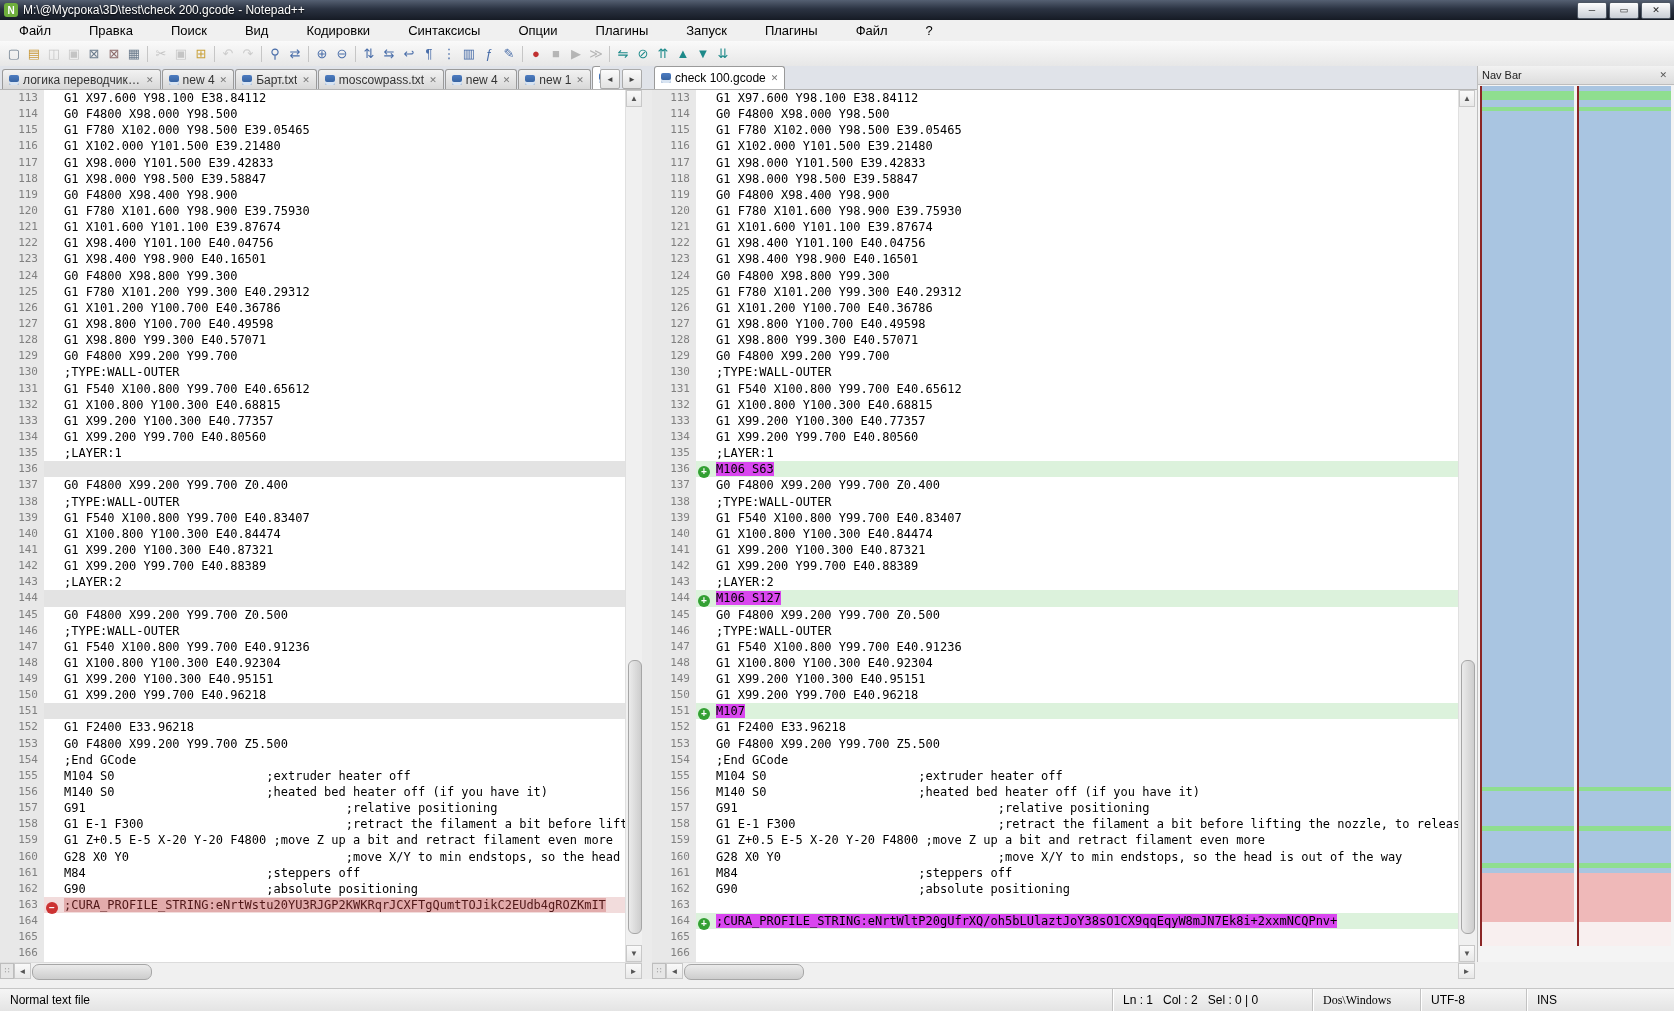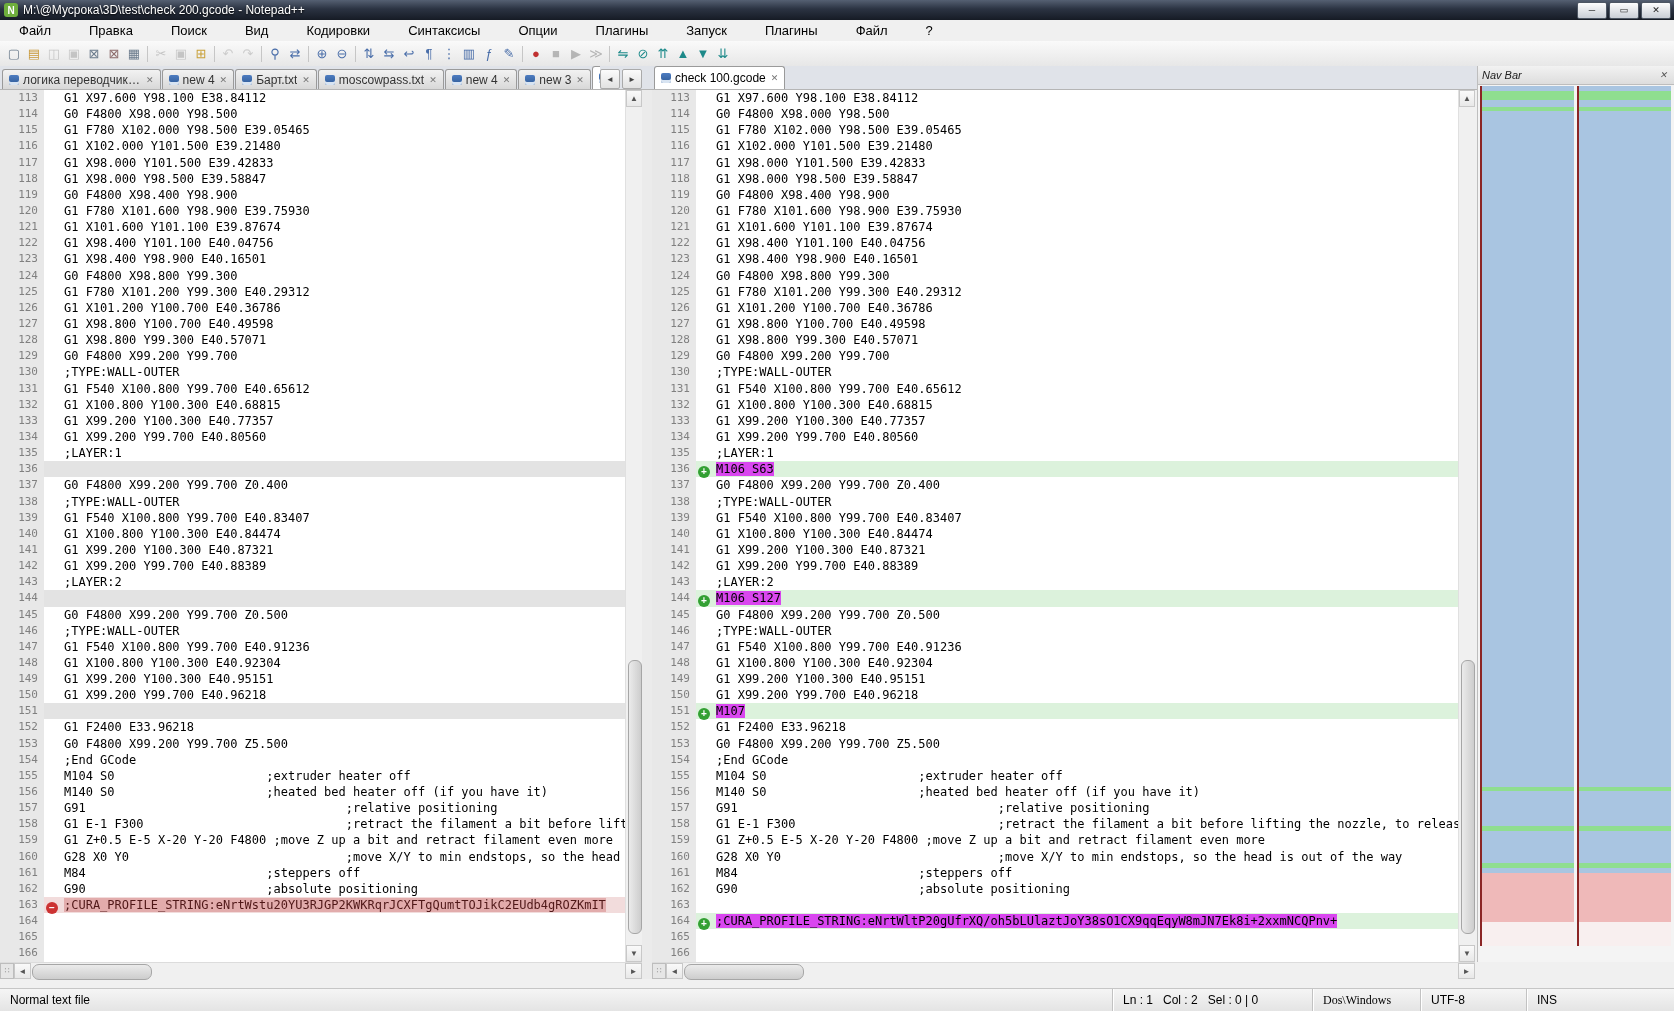--- a/index.html
+++ b/index.html
@@ -87,21 +87,21 @@
     box-sizing:border-box;font-size:8px;color:#888;text-align:center;line-height:14px;}
   .hs-btn{position:absolute;top:0;width:17px;height:16px;background:linear-gradient(#FAFAFA,#E8E8E8);
     border:1px solid #C8C8C8;box-sizing:border-box;font-size:8px;color:#555;
     display:flex;align-items:center;justify-content:center;}
   .hs-left{left:14px;} .hs-right{right:0;}
   .hs-thumb{position:absolute;left:32px;width:118px;top:1px;height:14px;
     background:linear-gradient(#EBEBEB,#CDCDCD);border:1px solid #A6A6A6;border-radius:7px;}
 
   
   .navpanel{position:absolute;left:1477px;top:66px;width:197px;height:896px;background:#F4F4F4;
-    border-left:1px solid #BEBEBE;box-sizing:border-box;font-style:italic;}
+    border-left:1px solid #BEBEBE;box-sizing:border-box;}
   .navheader{height:18px;background:linear-gradient(#F2F2F2,#DDDDDD);border-bottom:1px solid #BDBDBD;
     display:flex;align-items:center;font-size:11px;padding:0 4px;color:#222;}
   .navclose{margin-left:auto;font-size:9px;color:#555;padding:0 3px;}
   .navcol{position:absolute;top:20px;height:860px;width:94px;background:#A9C5E1;
     border-left:2px solid #8B2525;box-sizing:border-box;}
   #navcol-left{left:2px;} #navcol-right{left:99px;}
   .nav-mark{position:absolute;left:0;right:0;}
 
   
   .statusbar{position:absolute;left:0;bottom:0;right:0;height:23px;
@@ -206,21 +206,21 @@
         <span class="tab-label">moscowpass.txt</span>
         <span class="tab-close">✕</span>
       </div>
       <div class="tab">
         <span class="floppy"></span>
         <span class="tab-label">new 4</span>
         <span class="tab-close">✕</span>
       </div>
       <div class="tab">
         <span class="floppy"></span>
-        <span class="tab-label">new 3</span>
+        <span class="tab-label">new 1</span>
         <span class="tab-close">✕</span>
       </div>
       <div class="tab active">
         <span class="floppy"></span>
       </div>
     </div>
   <div class="tabscroll">
     <span class="ts-btn">◄</span>
     <span class="ts-btn">►</span>
   </div>

